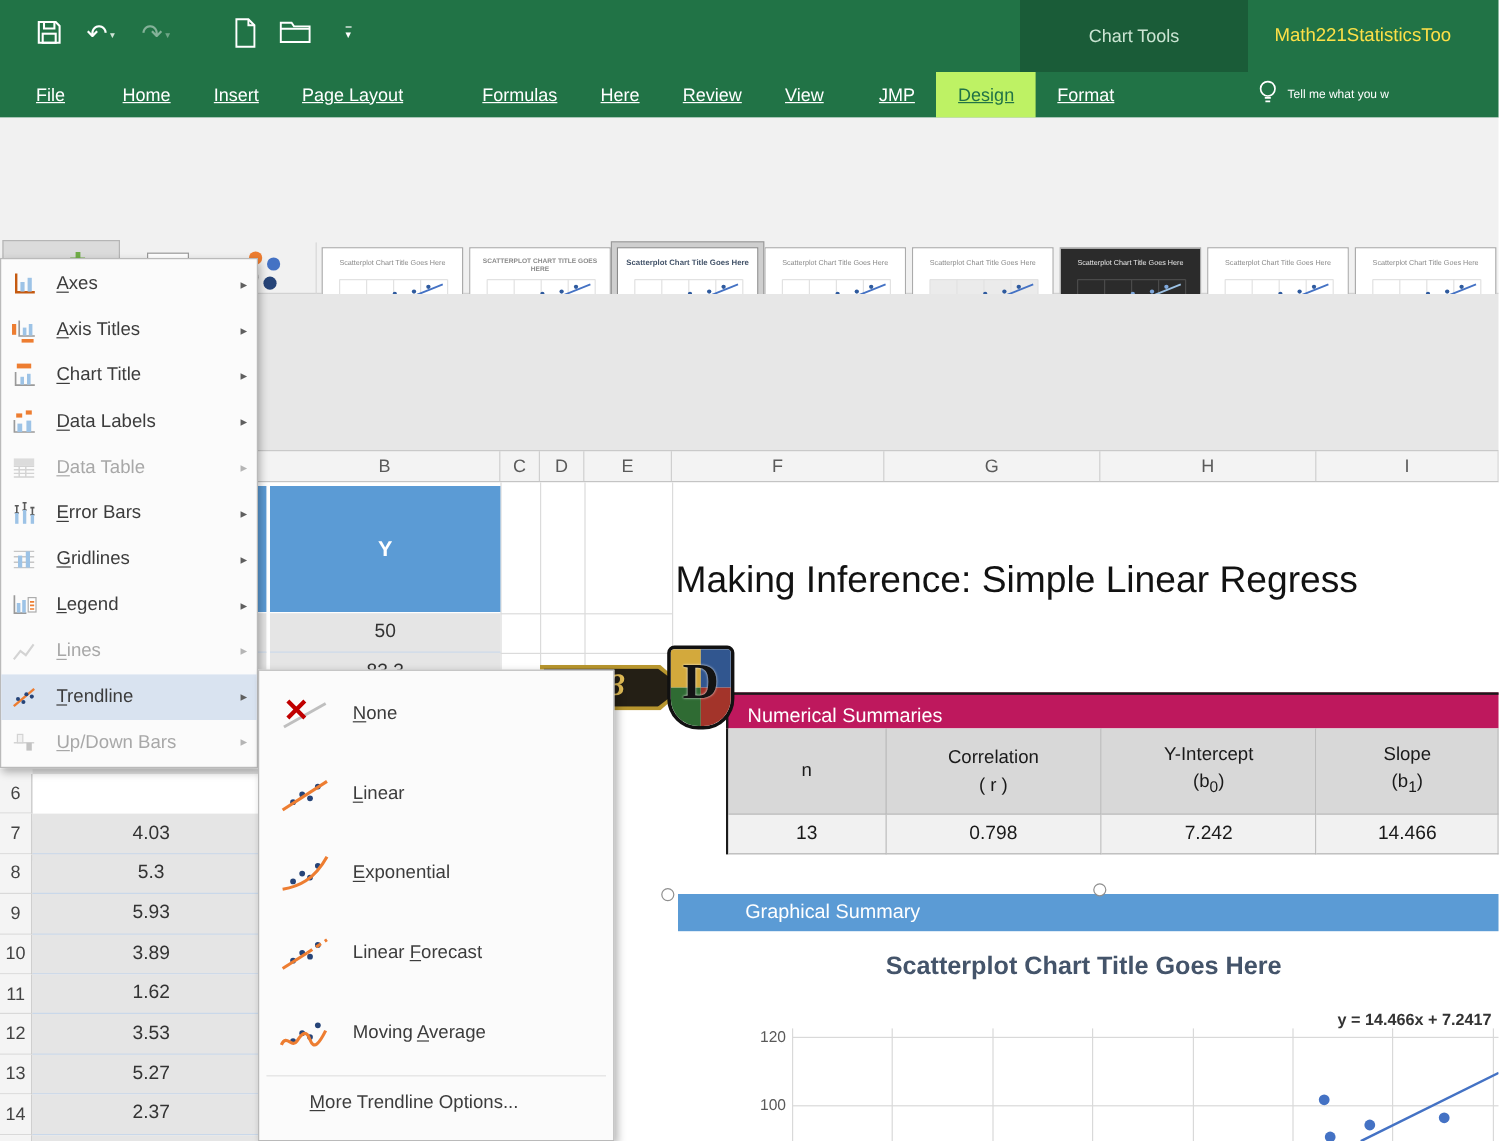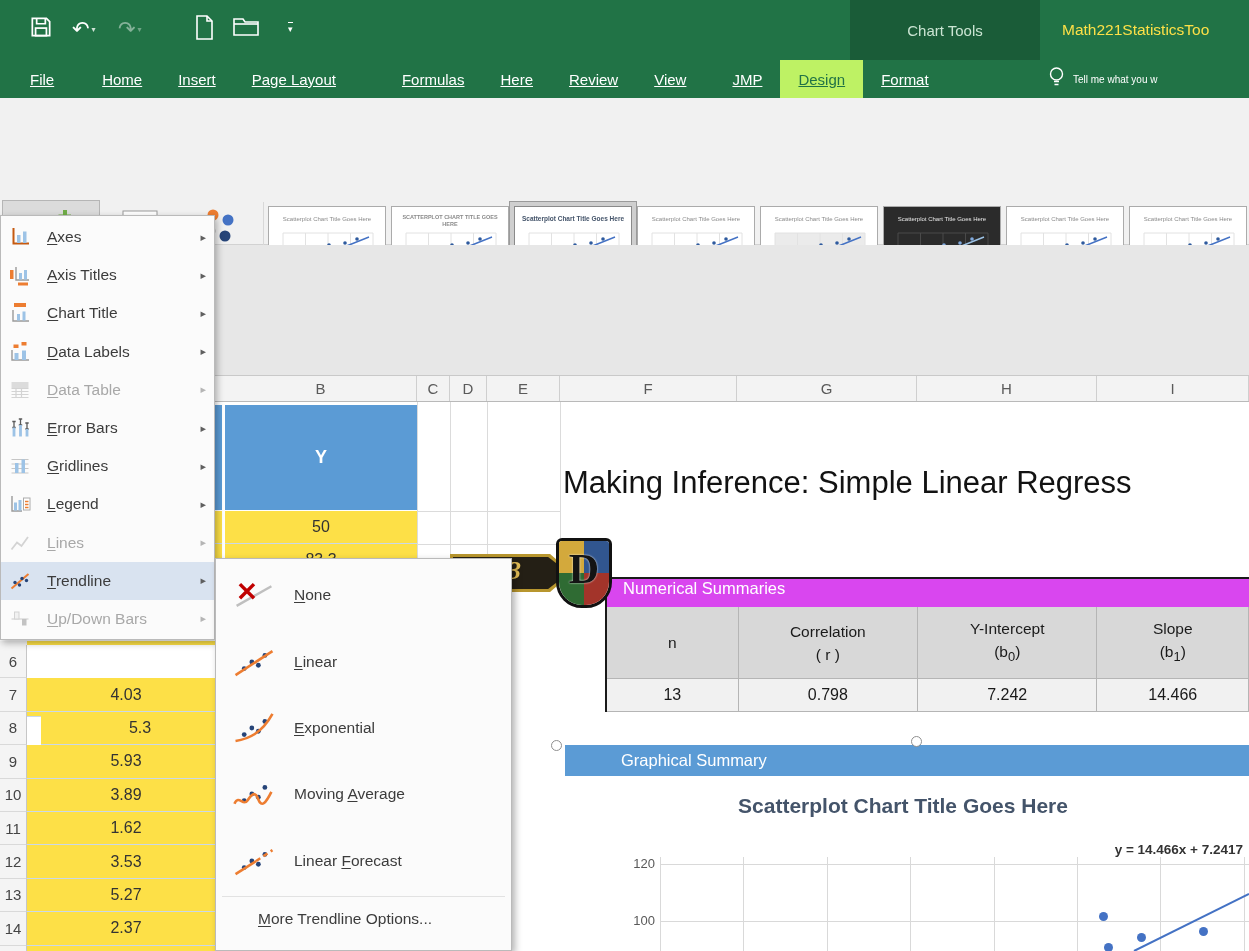--- a/index.html
+++ b/index.html
@@ -46,35 +46,35 @@
   #finput{position:absolute;left:400px;top:252px;width:849px;height:100px;background:#fff;border-left:1px solid #D6D6D6;}
 
   
   #colheads{position:absolute;left:215px;top:375px;width:1034px;height:27px;background:#F3F3F3;border-top:1px solid #C9C9C9;border-bottom:1px solid #B9B9B9;}
   .colhead{position:absolute;top:0;height:25px;line-height:25px;text-align:center;color:#5A5A5A;font-size:15px;border-right:1px solid #CFCFCF;}
 
   
   #sheetbg{left:0;top:402px;width:1249px;height:549px;background:#fff;z-index:0;}
   .gl{position:absolute;background:#DBDBDB;z-index:1;}
   .bluecell{position:absolute;background:#5B9BD5;display:flex;align-items:center;justify-content:center;color:#fff;font-weight:bold;font-size:18px;z-index:2;}
-  .ltblue{position:absolute;background:#fde047;display:flex;align-items:center;justify-content:center;color:#333;font-size:16px;border-bottom:1px solid #C9D8EA;z-index:2;}
+  .ltblue{position:absolute;background:#e5e5e5;display:flex;align-items:center;justify-content:center;color:#333;font-size:16px;border-bottom:1px solid #C9D8EA;z-index:2;}
   .rowhead{position:absolute;left:0;width:27px;background:#F4F4F4;border-right:1px solid #C6C6C6;border-bottom:1px solid #D9D9D9;display:flex;align-items:center;justify-content:center;color:#444;font-size:15px;z-index:2;}
   #main-title{position:absolute;left:563px;top:465px;width:686px;font-size:31px;color:#121212;white-space:nowrap;overflow:hidden;z-index:2;}
 
   
   #banner{position:absolute;left:450px;top:538px;width:164px;height:72px;z-index:7;}
   #banner-ribbon{position:absolute;left:0;top:16px;width:122px;height:38px;background:#B8962E;clip-path:polygon(0 0,82% 0,100% 50%,82% 100%,0 100%);}
   #banner-ribbon-inner{position:absolute;left:3px;top:3px;width:116px;height:32px;background:#241F15;clip-path:polygon(0 0,82% 0,100% 50%,82% 100%,0 100%);}
   #banner-num{position:absolute;left:58px;top:18px;color:#E6C058;font-family:"Liberation Serif",serif;font-style:italic;font-weight:bold;font-size:26px;}
   #crest{position:absolute;left:106px;top:0;width:56px;height:70px;border:3px solid #111;border-radius:6px 6px 26px 26px;overflow:hidden;background:#fff;}
   .q{position:absolute;width:50%;height:50%;}
   #crest-letter{position:absolute;left:0;top:4px;width:100%;text-align:center;font-family:"Liberation Serif",serif;font-weight:900;font-size:42px;color:#141414;text-shadow:0 0 2px #fff;}
 
   
-  #ns-bar{position:absolute;left:605px;top:577px;width:644px;height:30px;background:#d946ef;border-top:2px solid #1A1A1A;border-left:2px solid #1A1A1A;color:#fff;font-size:16.5px;display:flex;align-items:flex-start;padding-left:16px;z-index:5;}
+  #ns-bar{position:absolute;left:605px;top:577px;width:644px;height:30px;background:#be185d;border-top:2px solid #1A1A1A;border-left:2px solid #1A1A1A;color:#fff;font-size:16.5px;display:flex;align-items:flex-end;padding-left:16px;z-index:5;}
   #ns-table{position:absolute;left:605px;top:607px;width:644px;border-left:2px solid #1A1A1A;z-index:5;}
   .ns-row{display:flex;}
   .ns-hcell{background:#D8D8D8;border-right:1px solid #B5B5B5;border-bottom:1px solid #B5B5B5;height:72px;display:flex;flex-direction:column;align-items:center;justify-content:center;color:#1a1a1a;font-size:15.5px;line-height:23px;}
   .ns-vcell{background:#F1F1F1;border-right:1px solid #B5B5B5;border-bottom:1px solid #B5B5B5;height:33px;display:flex;align-items:center;justify-content:center;color:#1a1a1a;font-size:16px;}
 
   
   #chart{position:absolute;left:557px;top:742px;width:692px;height:209px;background:#fff;z-index:5;}
   #gs-bar{position:absolute;left:565px;top:745px;width:684px;height:31px;background:#5B9BD5;color:#fff;font-size:16.5px;display:flex;align-items:center;padding-left:56px;z-index:6;}
   .handle{position:absolute;width:11px;height:11px;border-radius:50%;background:#fff;border:1.5px solid #8F8F8F;z-index:8;}
   #chart-title{position:absolute;left:0;top:52px;width:100%;text-align:center;color:#44546A;font-size:21px;font-weight:bold;}
@@ -442,21 +442,21 @@
 
   <div class="rowhead" style="top:641px;height:4px;border:none;"></div>
   <div class="ltblue" style="left:27px;top:641px;width:198px;height:4px;border:none;"></div>
 
   <div id="sheetrows">
       <div class="rowhead" style="top: 645px; height: 33.4px;">6</div>
       <div class="ltblue" style="left: 27px; top: 645px; width: 198px; height: 33.4px; margin-top: 39px;">5.4</div>
       <div class="rowhead" style="top: 678.4px; height: 33.4px;">7</div>
       <div class="ltblue" style="left: 27px; top: 678.4px; width: 198px; height: 33.4px;">4.03</div>
       <div class="rowhead" style="top: 711.8px; height: 33.4px;">8</div>
-      <div class="ltblue" style="left: 41px; top: 711.8px; width: 198px; height: 33.4px;">5.3</div>
+      <div class="ltblue" style="left: 27px; top: 711.8px; width: 198px; height: 33.4px;">5.3</div>
       <div class="rowhead" style="top: 745.2px; height: 33.4px;">9</div>
       <div class="ltblue" style="left: 27px; top: 745.2px; width: 198px; height: 33.4px;">5.93</div>
       <div class="rowhead" style="top: 778.6px; height: 33.4px;">10</div>
       <div class="ltblue" style="left: 27px; top: 778.6px; width: 198px; height: 33.4px;">3.89</div>
       <div class="rowhead" style="top: 812px; height: 33.4px;">11</div>
       <div class="ltblue" style="left: 27px; top: 812px; width: 198px; height: 33.4px;">1.62</div>
       <div class="rowhead" style="top: 845.4px; height: 33.4px;">12</div>
       <div class="ltblue" style="left: 27px; top: 845.4px; width: 198px; height: 33.4px;">3.53</div>
       <div class="rowhead" style="top: 878.8px; height: 33.4px;">13</div>
       <div class="ltblue" style="left: 27px; top: 878.8px; width: 198px; height: 33.4px;">5.27</div>
@@ -689,35 +689,35 @@
         </span>
         <span class="smlabel"><u>E</u>xponential</span>
       </div>
       <div class="smitem">
         <span class="smicon">
           <svg viewBox="0 0 46 34">
             <circle cx="14" cy="23" r="2.2" fill="#264478"></circle>
             <circle cx="21" cy="17" r="2.2" fill="#264478"></circle>
             <circle cx="27" cy="20" r="2.2" fill="#264478"></circle>
             <circle cx="33" cy="11" r="2.2" fill="#264478"></circle>
-            <path d="M5 26c4-9 8 3 12-3s7-9 10-1 7 3 12-7" stroke="#ED7D31" stroke-width="2.4" fill="none"></path>
+            <path d="M6 29L25 17" stroke="#ED7D31" stroke-width="2.4"></path>
+            <path d="M25 17L40 7" stroke="#ED7D31" stroke-width="2.4" stroke-dasharray="4.5 3.5"></path>
           </svg>
         </span>
-        <span class="smlabel">Moving <u>A</u>verage</span>
+        <span class="smlabel">Linear <u>F</u>orecast</span>
       </div>
       <div class="smitem">
         <span class="smicon">
           <svg viewBox="0 0 46 34">
             <circle cx="14" cy="23" r="2.2" fill="#264478"></circle>
             <circle cx="21" cy="17" r="2.2" fill="#264478"></circle>
             <circle cx="27" cy="20" r="2.2" fill="#264478"></circle>
             <circle cx="33" cy="11" r="2.2" fill="#264478"></circle>
-            <path d="M6 29L25 17" stroke="#ED7D31" stroke-width="2.4"></path>
-            <path d="M25 17L40 7" stroke="#ED7D31" stroke-width="2.4" stroke-dasharray="4.5 3.5"></path>
+            <path d="M5 26c4-9 8 3 12-3s7-9 10-1 7 3 12-7" stroke="#ED7D31" stroke-width="2.4" fill="none"></path>
           </svg>
         </span>
-        <span class="smlabel">Linear <u>F</u>orecast</span>
+        <span class="smlabel">Moving <u>A</u>verage</span>
       </div>
       <div class="smsep"></div>
       <div class="smfooter"><u>M</u>ore Trendline Options...</div>
     </div>
 
 </div>
 
 </body></html>

